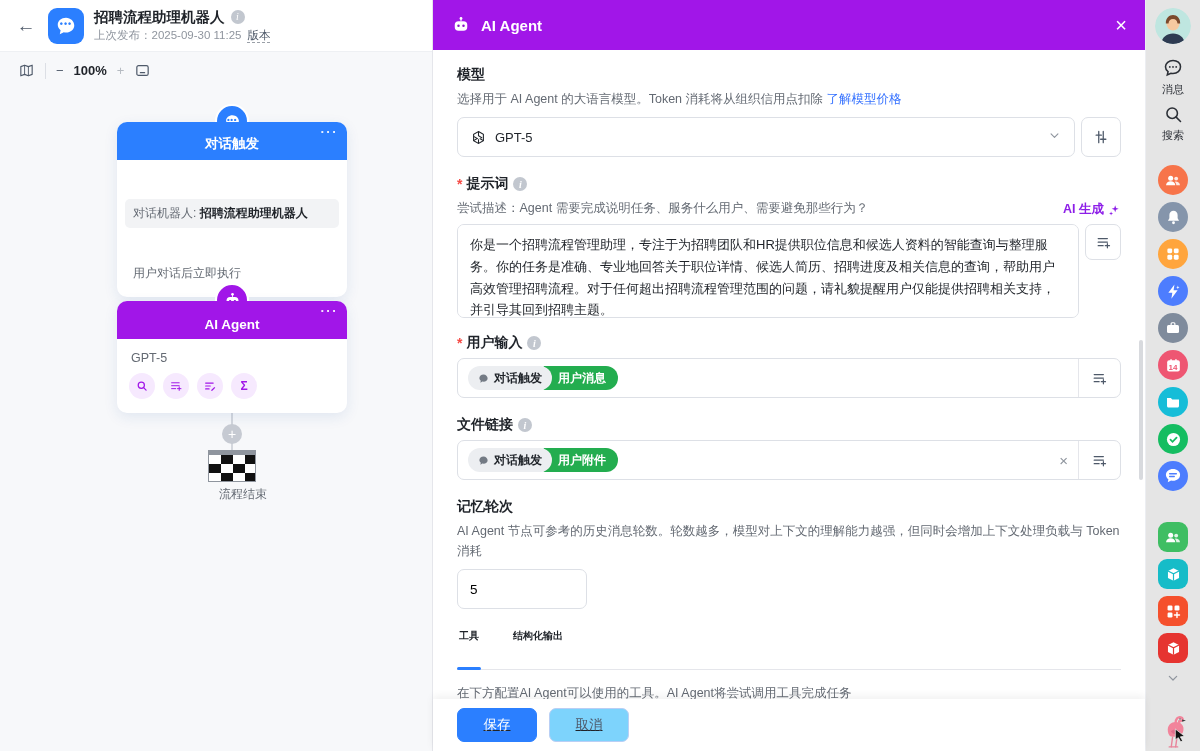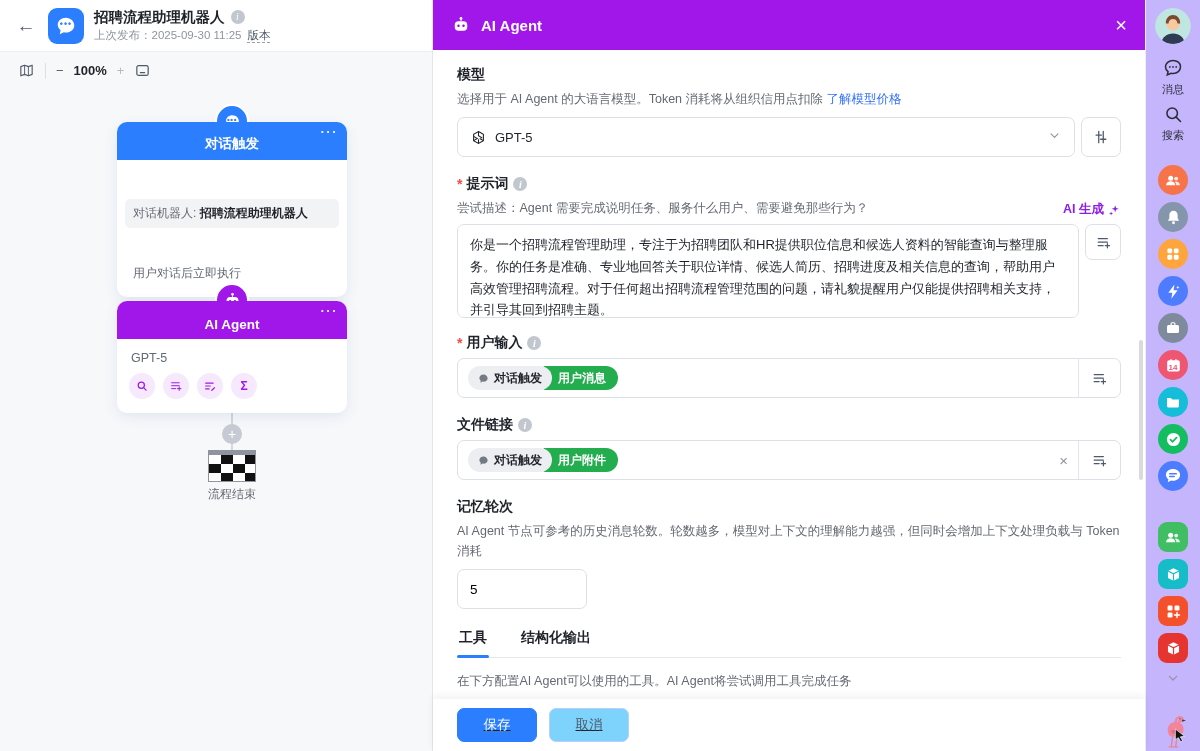--- a/index.html
+++ b/index.html
@@ -38,21 +38,21 @@
   .node-row.filled { background:#f2f3f5; margin-bottom:4px; }
   .node-row b { color:#1f2329; }
   .agent-model { font-size:12.5px; color:#646a73; padding:4px 6px 8px; }
   .tool-chips { display:flex; gap:8px; padding:0 4px 6px; }
   .tool-chip { width:26px; height:26px; border-radius:50%; background:#f6e9fe; color:#a116e8; display:flex; align-items:center; justify-content:center; font-size:12px; font-weight:bold; cursor:pointer; }
   .add-plus { position:absolute; left:222px; width:20px; height:20px; border-radius:50%; background:#c6cad2; color:#fff; font-size:14px; display:flex; align-items:center; justify-content:center; cursor:pointer; }
   .end-flag { position:absolute; left:208px; width:48px; }
   .flag-box { width:48px; height:32px; border:1px solid #8f959e; border-top:5px solid #8f959e; background:
       conic-gradient(#111 90deg,#fff 90deg 180deg,#111 180deg 270deg,#fff 270deg);
       background-size:24px 18px; }
-  .end-label { position:absolute; left:117px; width:230px; text-align:center; font-size:12px; color:#646a73; }
+  .end-label { position:absolute; left:128px; width:230px; text-align:center; font-size:12px; color:#646a73; }
 
   
   .panel { width:712px; height:751px; display:flex; flex-direction:column; background:#fff; position:relative; }
   .panel-header { height:50px; background:#a116e8; color:#fff; display:flex; align-items:center; padding:0 18px; gap:10px; flex:none; }
   .panel-title { font-size:15px; font-weight:bold; }
   .panel-close { margin-left:auto; font-size:20px; cursor:pointer; line-height:1; }
   .panel-body { flex:1; overflow:hidden; padding:16px 24px 0; }
 
   .sec { margin-bottom:18px; }
   .sec-label { font-size:14px; font-weight:bold; color:#1f2329; display:flex; align-items:center; gap:5px; margin-bottom:5px; }
@@ -77,32 +77,32 @@
   .tag-addon { width:42px; height:100%; border-left:1px solid #e5e6eb; display:flex; align-items:center; justify-content:center; color:#4e5969; cursor:pointer; }
   .var-tag { display:flex; align-items:center; height:24px; }
   .tag-src { background:#eceef1; border-radius:12px; height:24px; display:flex; align-items:center; gap:5px; padding:0 10px; font-size:12px; font-weight:bold; color:#1f2329; position:relative; z-index:2; }
   .tag-src .mini { color:#737a84; }
   .tag-val { position:relative; margin-left:-8px; z-index:1; background:#23ad4f; color:#fff; height:24px; border-radius:0 12px 12px 0; display:flex; align-items:center; font-size:12px; font-weight:bold; padding:0 12px 0 14px; }
   .tag-val::before { content:""; position:absolute; left:-7px; top:0; border-top:12px solid transparent; border-bottom:12px solid transparent; border-right:7px solid #23ad4f; }
 
   .mem-input { width:130px; height:40px; border:1px solid #dde0e6; border-radius:7px; padding:0 12px; font-size:13.5px; margin-top:8px; outline:none; font-family:inherit; }
 
   .tabs { display:flex; gap:30px; border-bottom:1px solid #e5e6eb; margin-top:4px; }
-  .tab { font-size:14px; padding:6px 2px 10px; cursor:pointer; color:#1f2329; font-weight:bold; position:relative; }
+  .tab { font-size:10px; padding:6px 2px 26px; cursor:pointer; color:#1f2329; font-weight:bold; position:relative; }
   .tab.active::after { content:""; position:absolute; left:0; right:0; bottom:-1px; height:3px; background:#2b7fff; border-radius:2px; }
   .tools-desc { font-size:12.5px; color:#646a73; margin:15px 0 14px; }
 
   .panel-footer { flex:none; height:52px; display:flex; align-items:center; gap:12px; padding:0 24px; background:#fff; box-shadow:0 -3px 8px rgba(0,0,0,.06); position:relative; z-index:3;text-decoration:underline; }
   .btn { height:34px; min-width:80px; border-radius:7px; font-size:13.5px; display:flex; align-items:center; justify-content:center; cursor:pointer; padding:0 18px; font-family:inherit; }
   .btn.primary { background:#2b7fff; color:#fff; border:1px solid #2b7fff; }
   .btn.ghost { background:#7dd3fc; color:#4e5969; border:1px solid #b9cff5; }
   .panel-scrollbar { position:absolute; right:2px; top:340px; width:4px; height:140px; border-radius:2px; background:#d8dade; }
 
   
-  .sidebar { width:55px; background:#c4b5fd; border-left:1px solid #eceef2; display:flex; flex-direction:column; align-items:center; padding-top:8px; gap:7px; }
+  .sidebar { width:55px; background:#e5e5e5; border-left:1px solid #eceef2; display:flex; flex-direction:column; align-items:center; padding-top:8px; gap:7px; }
   .avatar { width:36px; height:36px; border-radius:50%; overflow:hidden; cursor:pointer; flex:none; margin-bottom:6px; }
   .nav-item { display:flex; flex-direction:column; align-items:center; gap:3px; color:#2b2f36; font-size:11px; cursor:pointer; }
   .sb-div { width:22px; height:1px; background:#dcdfe5; margin:4px 0; }
   .sb-circle { width:30px; height:30px; border-radius:50%; color:#fff; display:flex; align-items:center; justify-content:center; cursor:pointer; flex:none; position:relative; }
   .sb-square { width:30px; height:30px; border-radius:9px; color:#fff; display:flex; align-items:center; justify-content:center; cursor:pointer; flex:none; }
   .cal-num { position:absolute; font-size:8px; font-weight:bold; color:#ee5672; top:13px; left:0; right:0; text-align:center; }
   .sb-sliver { width:24px; height:5px; border-radius:3px 3px 0 0; background:#16bcc8; margin-top:2px; }
   .sb-chev { color:#8f959e; cursor:pointer; }
   .flamingo { margin-top:2px; }
 

